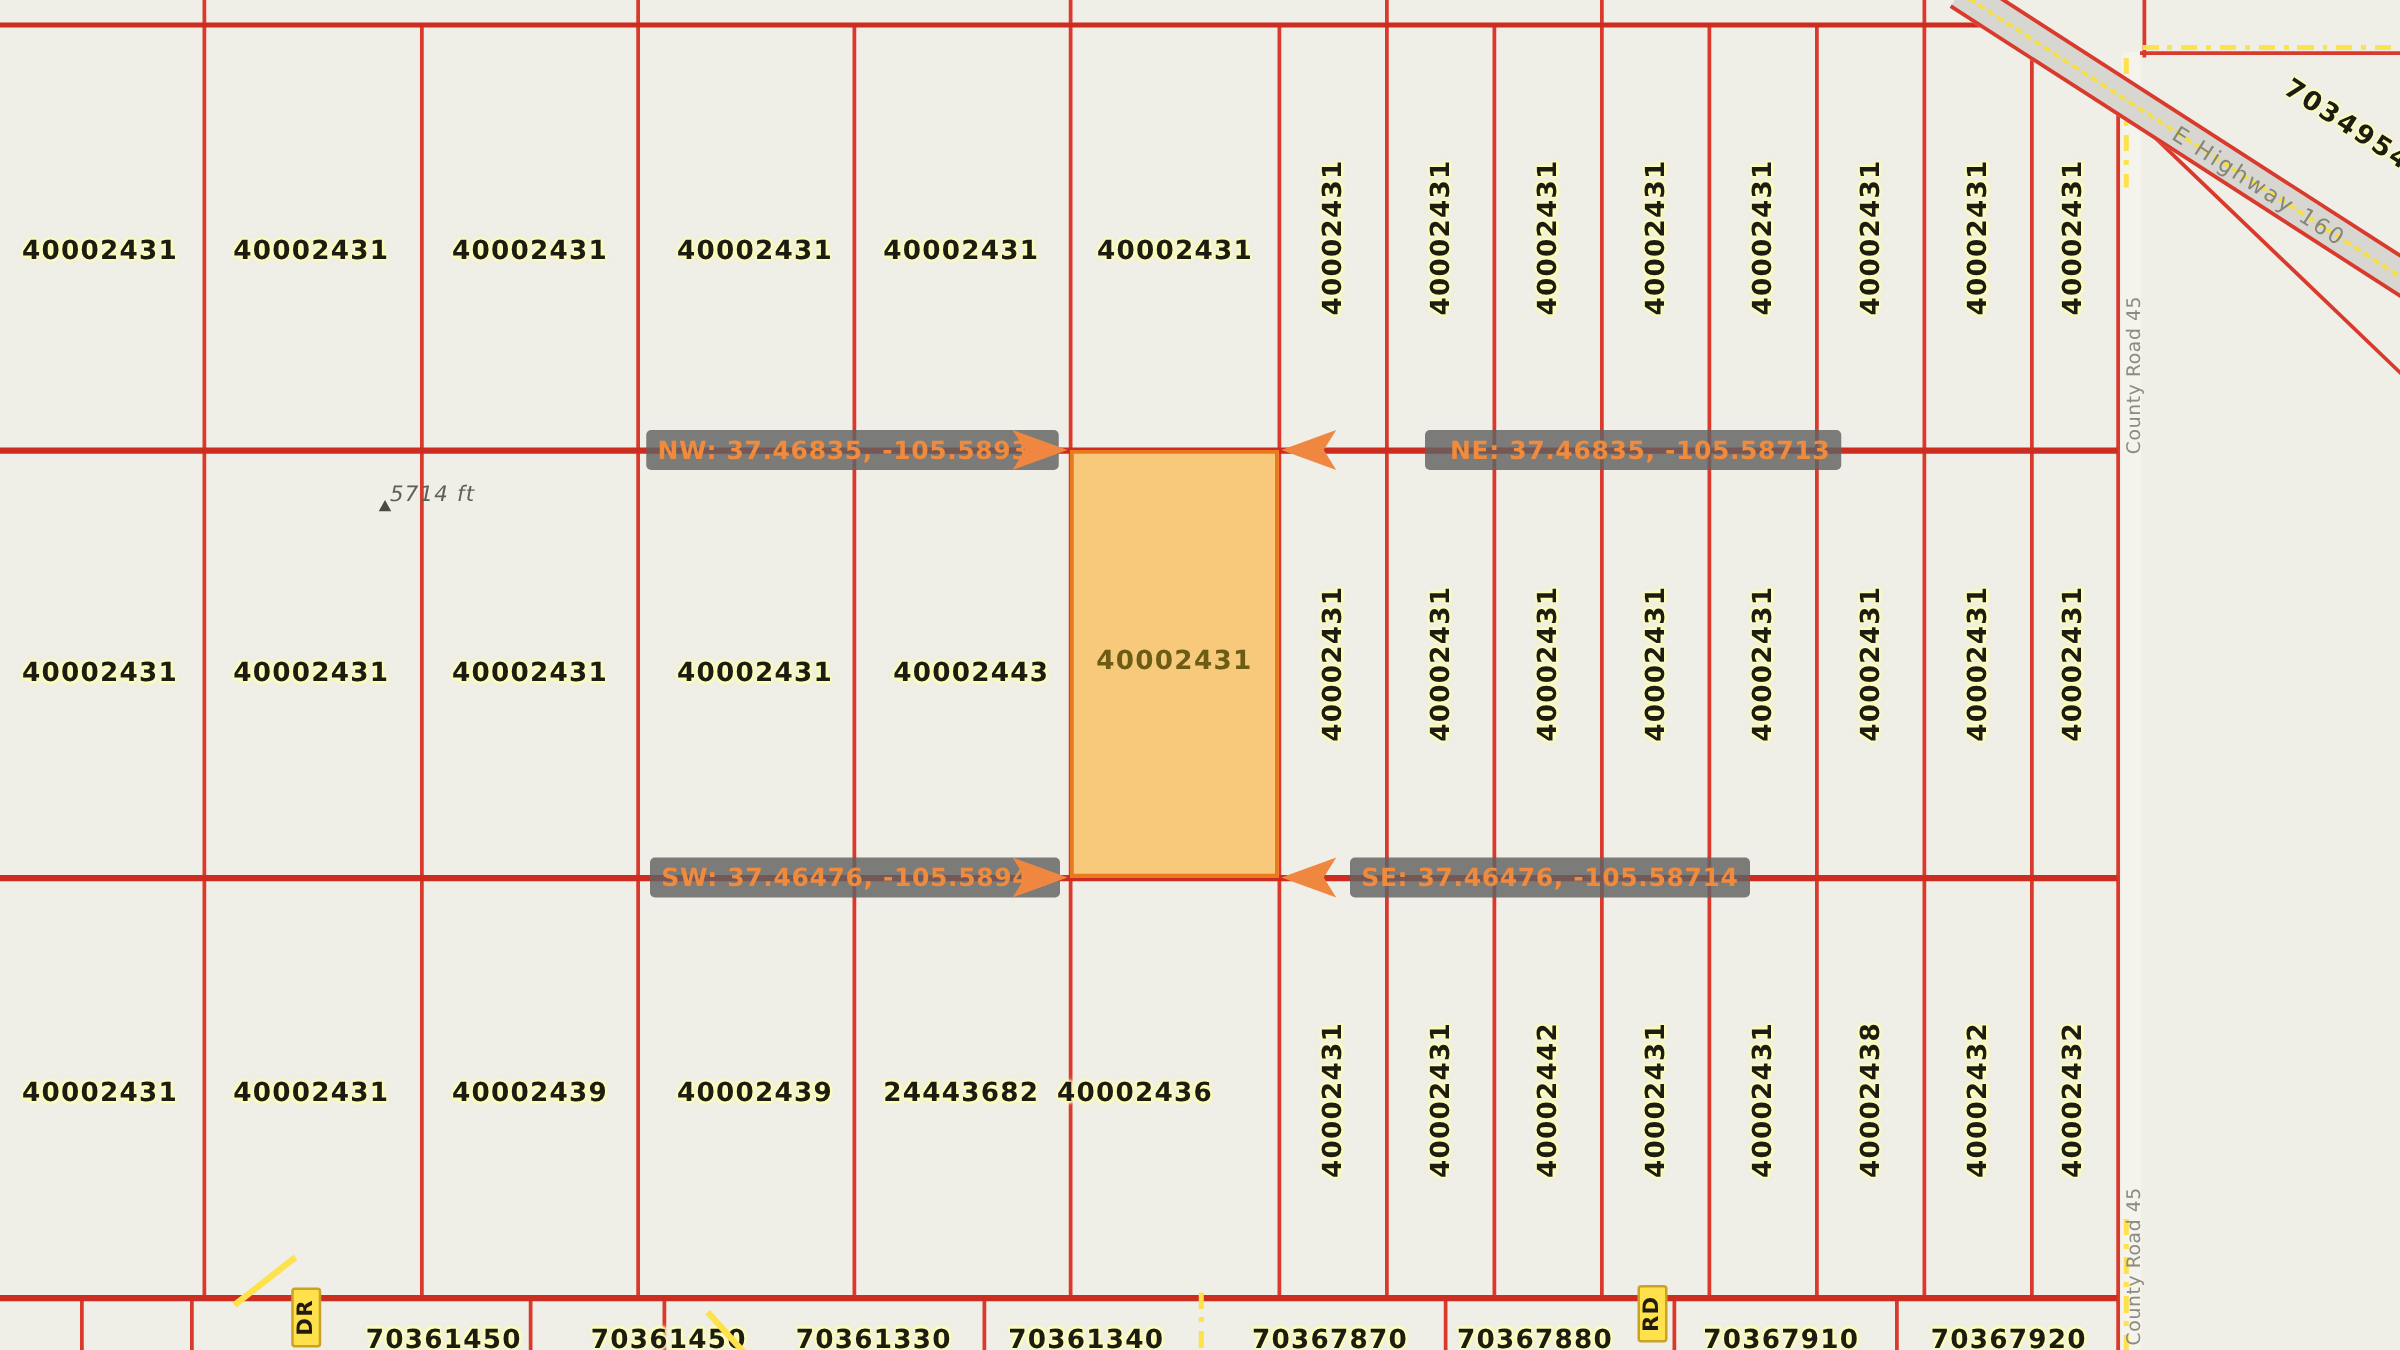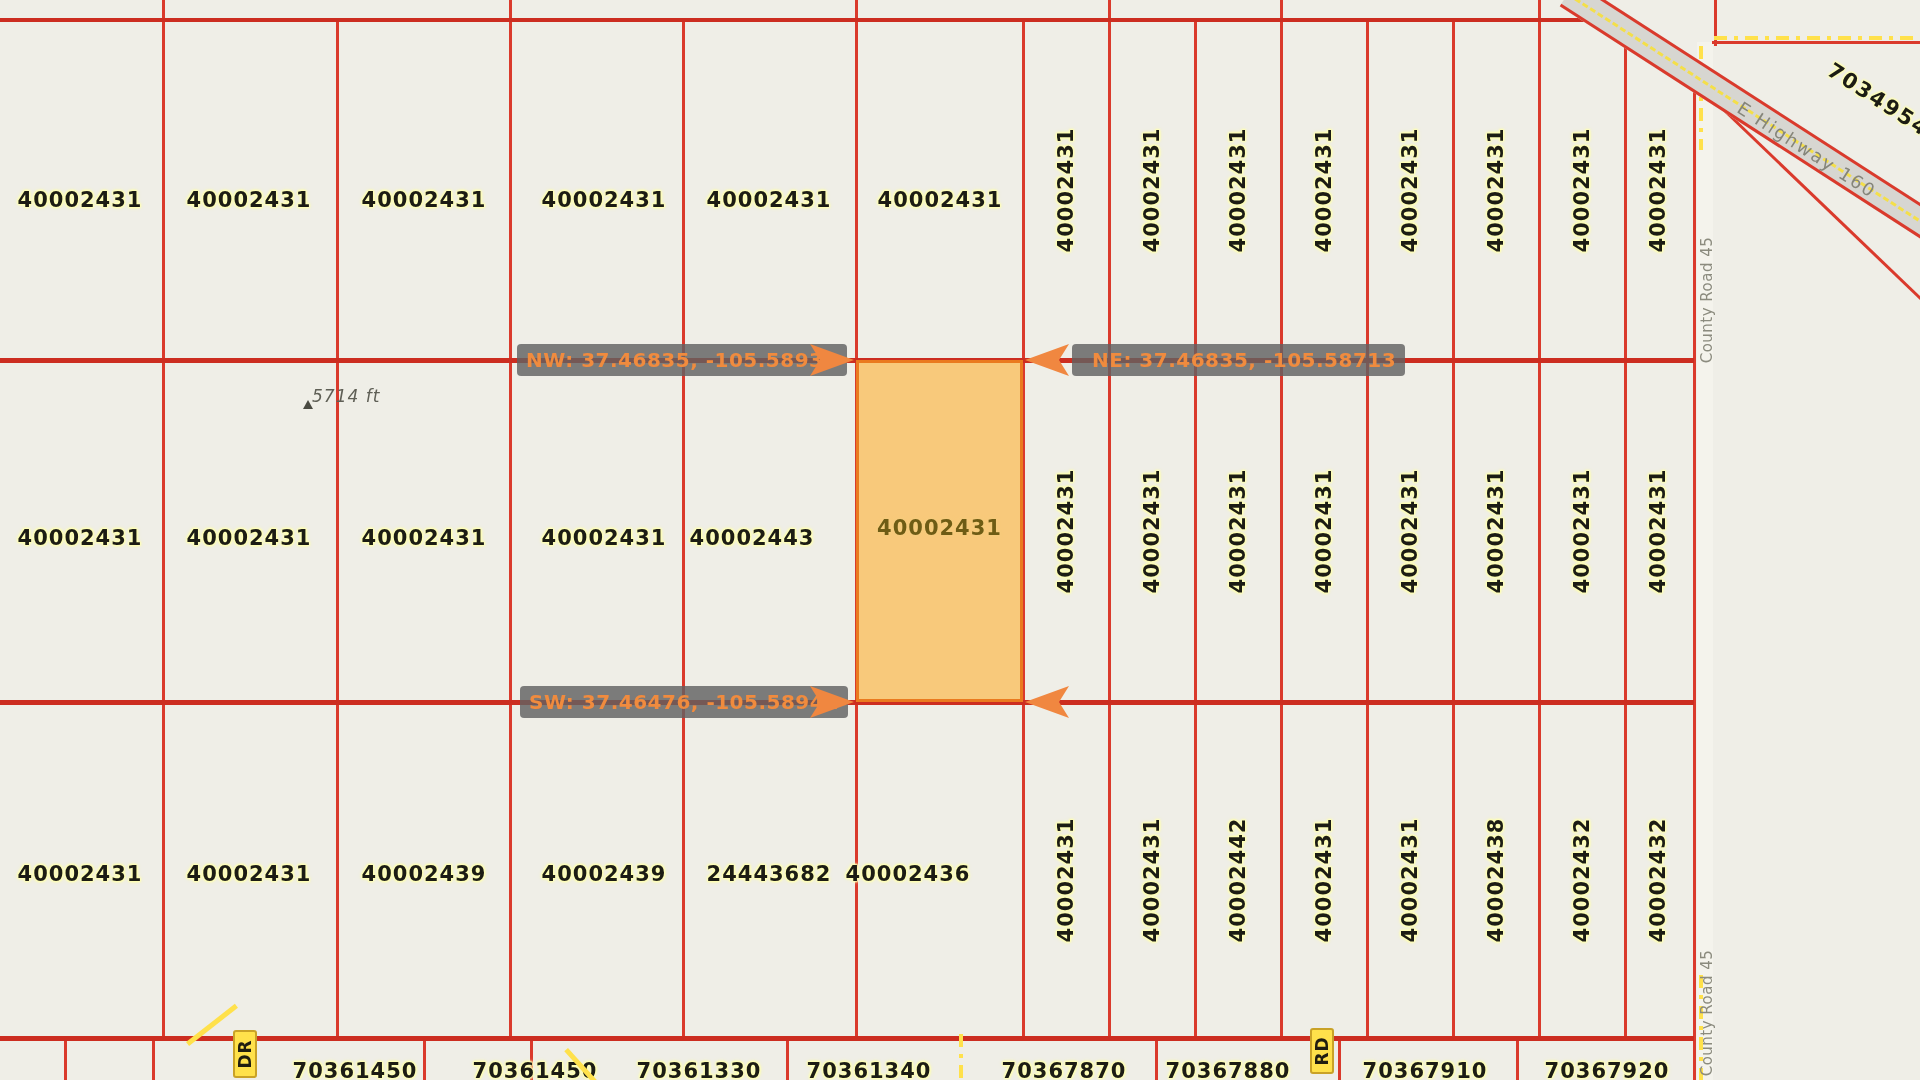--- a/index.html
+++ b/index.html
@@ -105,21 +105,21 @@
       <div class="plabel vert" style="left: 1238px; top: 190px;">40002431</div>
       <div class="plabel vert" style="left: 1324px; top: 190px;">40002431</div>
       <div class="plabel vert" style="left: 1410px; top: 190px;">40002431</div>
       <div class="plabel vert" style="left: 1496px; top: 190px;">40002431</div>
       <div class="plabel vert" style="left: 1582px; top: 190px;">40002431</div>
       <div class="plabel vert" style="left: 1658px; top: 190px;">40002431</div>
       <div class="plabel" style="left: 80px; top: 538px;">40002431</div>
       <div class="plabel" style="left: 249px; top: 538px;">40002431</div>
       <div class="plabel" style="left: 424px; top: 538px;">40002431</div>
       <div class="plabel" style="left: 604px; top: 538px;">40002431</div>
-      <div class="plabel" style="left: 752px; top: 538px;">40002443</div>
+      <div class="plabel" style="left: 777px; top: 538px;">40002443</div>
       <div class="plabel vert" style="left: 1066px; top: 531px;">40002431</div>
       <div class="plabel vert" style="left: 1152px; top: 531px;">40002431</div>
       <div class="plabel vert" style="left: 1238px; top: 531px;">40002431</div>
       <div class="plabel vert" style="left: 1324px; top: 531px;">40002431</div>
       <div class="plabel vert" style="left: 1410px; top: 531px;">40002431</div>
       <div class="plabel vert" style="left: 1496px; top: 531px;">40002431</div>
       <div class="plabel vert" style="left: 1582px; top: 531px;">40002431</div>
       <div class="plabel vert" style="left: 1658px; top: 531px;">40002431</div>
       <div class="plabel" style="left: 80px; top: 874px;">40002431</div>
       <div class="plabel" style="left: 249px; top: 874px;">40002431</div>
@@ -160,30 +160,31 @@
 
   <div id="hl-parcel">
     <div id="hl-label">40002431</div>
   </div>
 
   <div class="cbox" style="left:517px;top:344px;">NW: 37.46835, -105.58938</div>
   <svg class="arrow" style="left:806px;top:342px;" viewBox="0 0 48 36">
     <path d="M48 18 L4 34 L14 18 L4 2 Z" fill="#f08740"></path>
     </svg>
 
-  <div class="cbox" style="left:1072px;top:344px;padding-left:20px;">NE: 37.46835, -105.58713</div>
+  <div class="cbox" style="left:1140px;top:344px;padding-left:20px;">NE: 37.46835, -105.58713</div>
   <svg class="arrow" style="left:1025px;top:342px;" viewBox="0 0 48 36">
     <path d="M0 18 L44 2 L34 18 L44 34 Z" fill="#f08740"></path>
     </svg>
 
   <div class="cbox" style="left:520px;top:686px;">SW: 37.46476, -105.58941</div>
   <svg class="arrow" style="left:806px;top:684px;" viewBox="0 0 48 36">
     <path d="M48 18 L4 34 L14 18 L4 2 Z" fill="#f08740"></path>
     </svg>
 
+  <div class="cbox" style="left:1080px;top:686px;">SE: 37.46476, -105.58714</div>
   <svg class="arrow" style="left:1025px;top:684px;" viewBox="0 0 48 36">
     <path d="M0 18 L44 2 L34 18 L44 34 Z" fill="#f08740"></path>
     </svg>
 
   <div id="elev-tri"></div>
   <div id="elevation">5714 ft</div>
 
   <div class="roadbadge" style="left:233px;top:1030px;height:48px;">
       <span>DR</span>
     </div>

